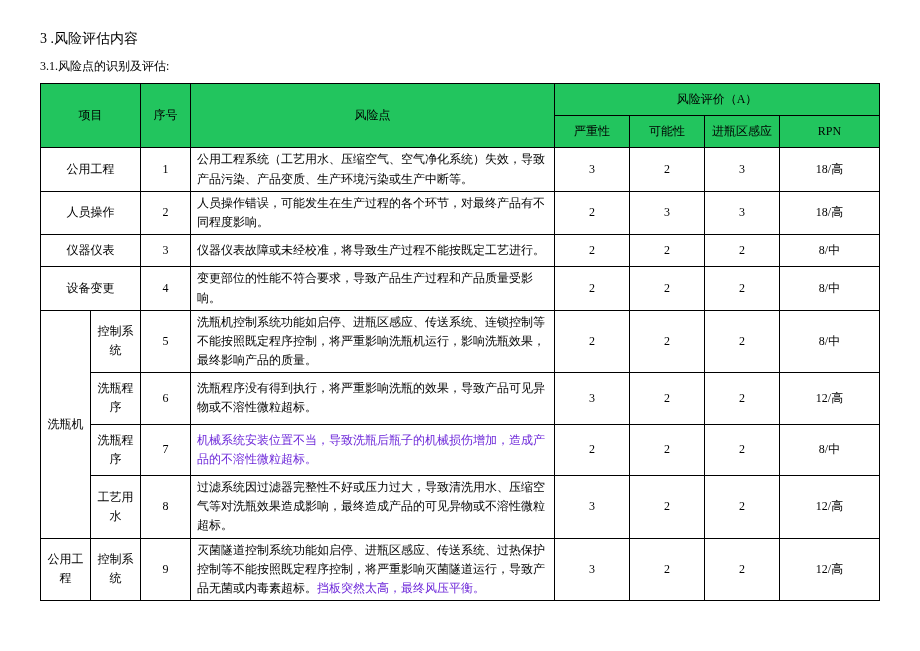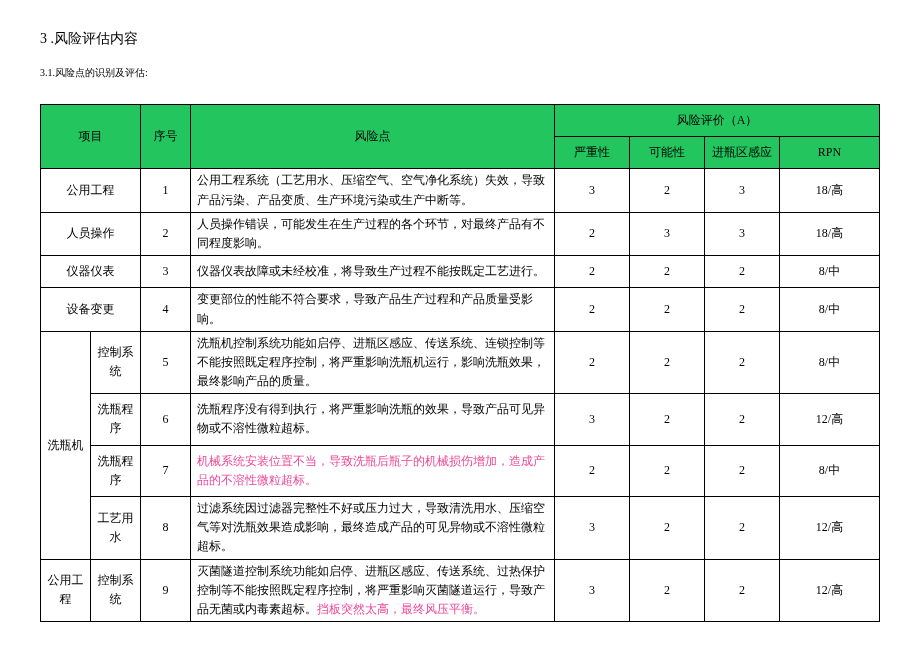--- a/index.html
+++ b/index.html
@@ -11,25 +11,25 @@
       font-family: "SimSun", "宋体", serif;
       background: #fff;
       padding: 30px 40px;
       font-size: 12px;
       color: #000;
       width: 920px;
     }
     .section-title {
       font-size: 14px;
       font-weight: normal;
-      margin-bottom: 18px;
+      margin-bottom: 10px;
     }
     .sub-title {
-      font-size: 10px;
-      margin-bottom: 24px;
+      font-size: 12px;
+      margin-bottom: 8px;
     }
     table {
       border-collapse: collapse;
       width: 100%;
       table-layout: fixed;
     }
     th, td {
       border: 1px solid #000;
       padding: 6px 4px;
       vertical-align: middle;
@@ -42,21 +42,21 @@
     }
     th {
       background: #22c55e;
       font-weight: normal;
     }
     .col-proj-sub { width: 50px; }
     .col-seq { width: 50px; }
     .col-risk { width: auto; }
     .col-metric { width: 75px; }
     .col-rpn { width: 100px; }
-    .red { color: #ec4899; text-align: center; }
+    .red { color: #6d28d9; text-align: center; }
   </style>
 </head>
 <body>
 
 <div class="section-title">
   <span>3</span>
   <span>.风险评估内容</span>
 </div>
 <div class="sub-title">
   <span>3.1.</span><span>风险点的识别及评估:</span>

